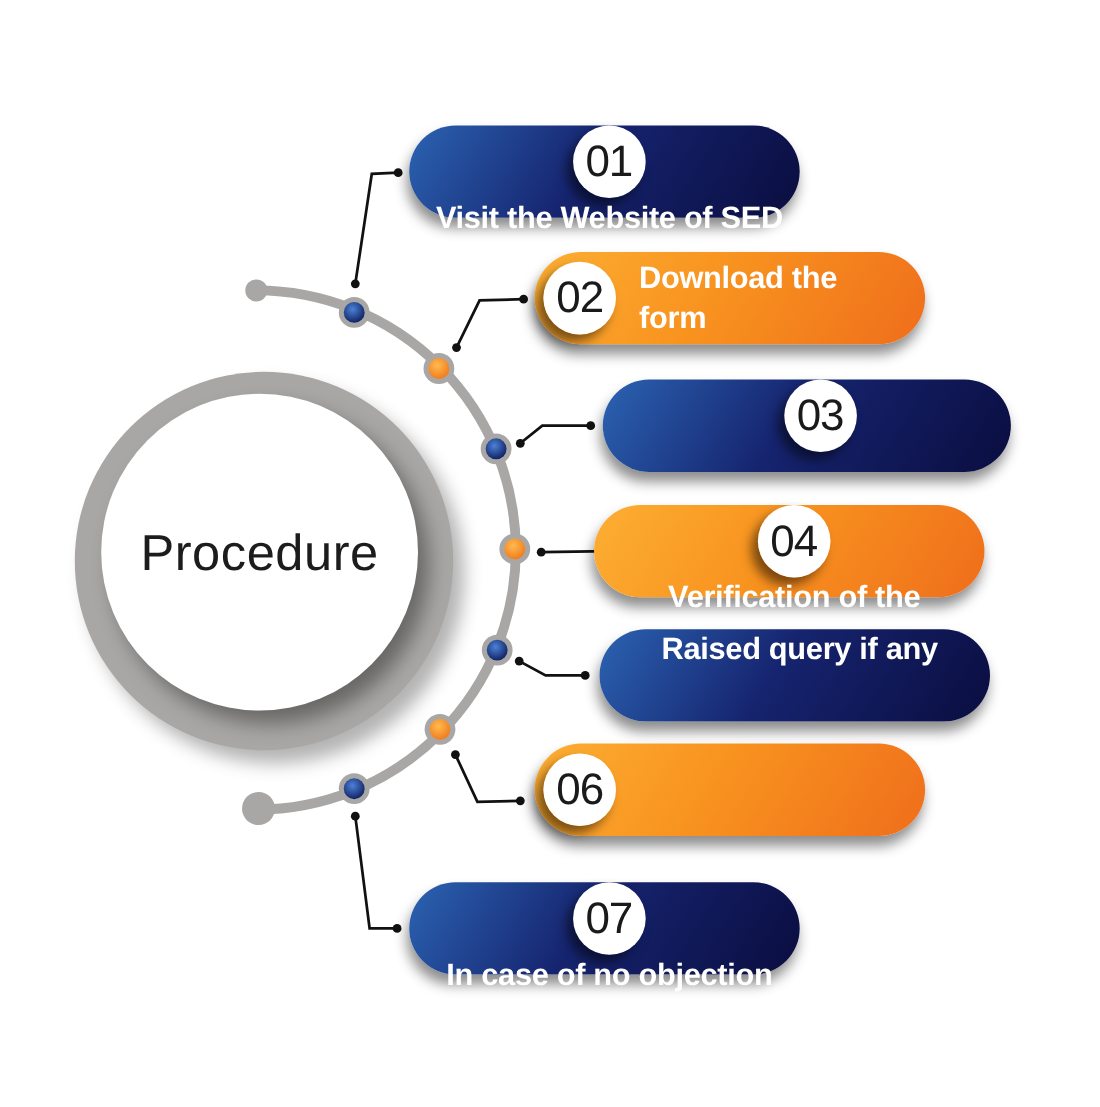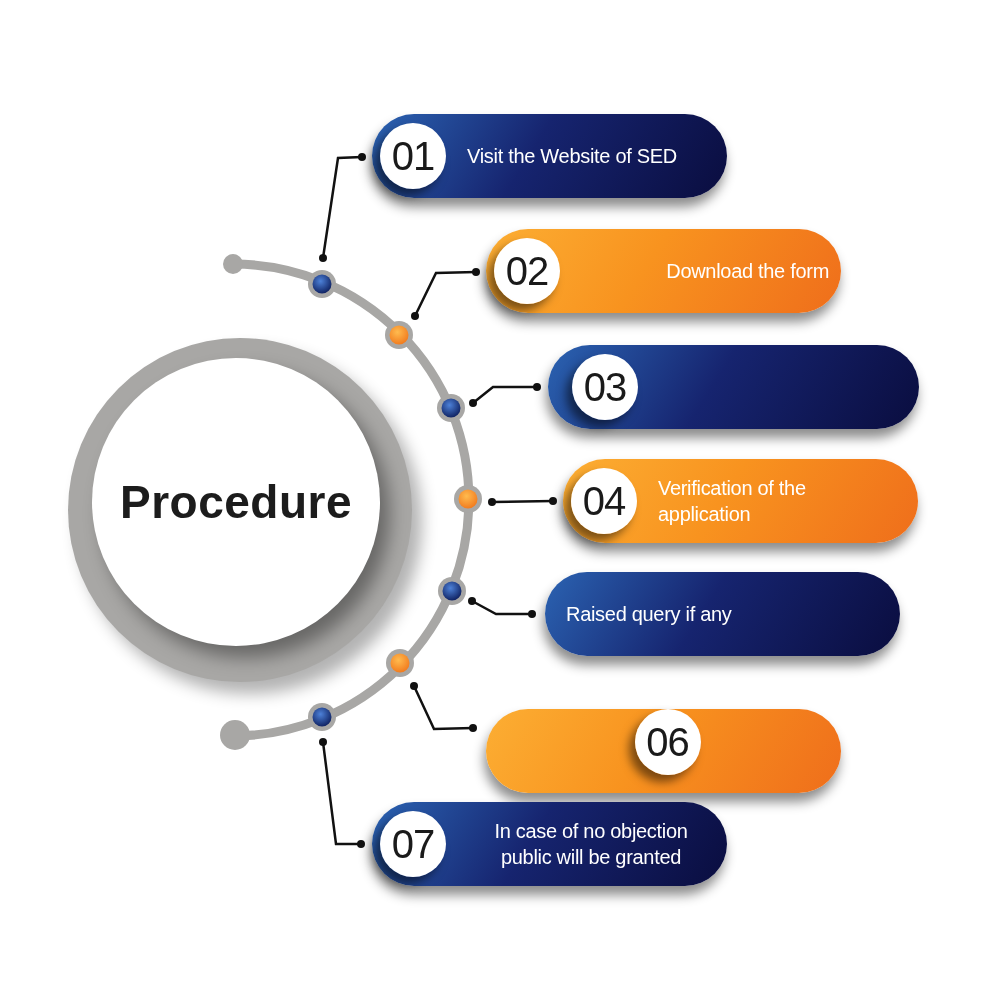--- a/index.html
+++ b/index.html
@@ -36,37 +36,38 @@
     width: 288px; height: 288px;
     border-radius: 50%;
     background: #ffffff;
     box-shadow: 10px 12px 18px rgba(0,0,0,0.38);
     display: flex;
     align-items: center;
     justify-content: center;
   }
   .hub-title {
     font-size: 46px;
-    font-weight: 700;
+    font-weight: 400;
     color: #1c1c1c;
     letter-spacing: 0.5px;
   }
   
   .pill {
     position: absolute;
     width: 355px;
     height: 84px;
     border-radius: 42px;
     display: flex;
     align-items: center;
     z-index: 3;
     box-shadow: -2px 9px 12px rgba(0,0,0,0.45);
   }
   .pill.blue {
     background: linear-gradient(122deg, #2b63b2 0%, #16246f 45%, #0a0d3f 100%);
+    flex-direction: column;
   }
   .pill.orange {
     background: linear-gradient(122deg, #fcae33 0%, #f8931f 45%, #ef6e1b 100%);
   }
   .pill-circle {
     flex: 0 0 auto;
     width: 66px; height: 66px;
     margin-left: 8px;
     border-radius: 50%;
     background: radial-gradient(circle at 62% 38%, #ffffff 72%, #ececec 100%);
@@ -79,33 +80,33 @@
     font-size: 40px;
     font-weight: 400;
     color: #1a1a1a;
     letter-spacing: -1px;
   }
   .pill-label {
     flex: 1;
     margin-left: 21px;
     padding-right: 12px;
     color: #ffffff;
-    font-size: 20px;
-    font-weight: normal;
+    font-size: 28px;
+    font-weight: bold;
     line-height: 1.3;
     letter-spacing: -0.3px;
     white-space: pre-line;
   }
   
   .pill-1 { left: 372px; top: 114px; }
-  .pill-2 { left: 486px; top: 229px; text-align: right; }
+  .pill-2 { left: 486px; top: 229px; }
   .pill-3 { left: 548px; top: 345px; padding-left: 16px; }
-  .pill-4 { left: 563px; top: 459px; }
+  .pill-4 { left: 540px; top: 459px; flex-direction: column; }
   .pill-5 { left: 545px; top: 572px; }
-  .pill-6 { left: 486px; top: 709px; flex-direction: column; }
+  .pill-6 { left: 486px; top: 676px; }
   .pill-7 { left: 372px; top: 802px; text-align: center; }
 </style>
 </head>
 <body>
 
 <div class="canvas">
 
   <svg class="diagram-svg" width="1000" height="1006" viewBox="0 0 1000 1006">
     <defs>
       <radialGradient id="dotBlue" cx="42%" cy="35%" r="72%">

